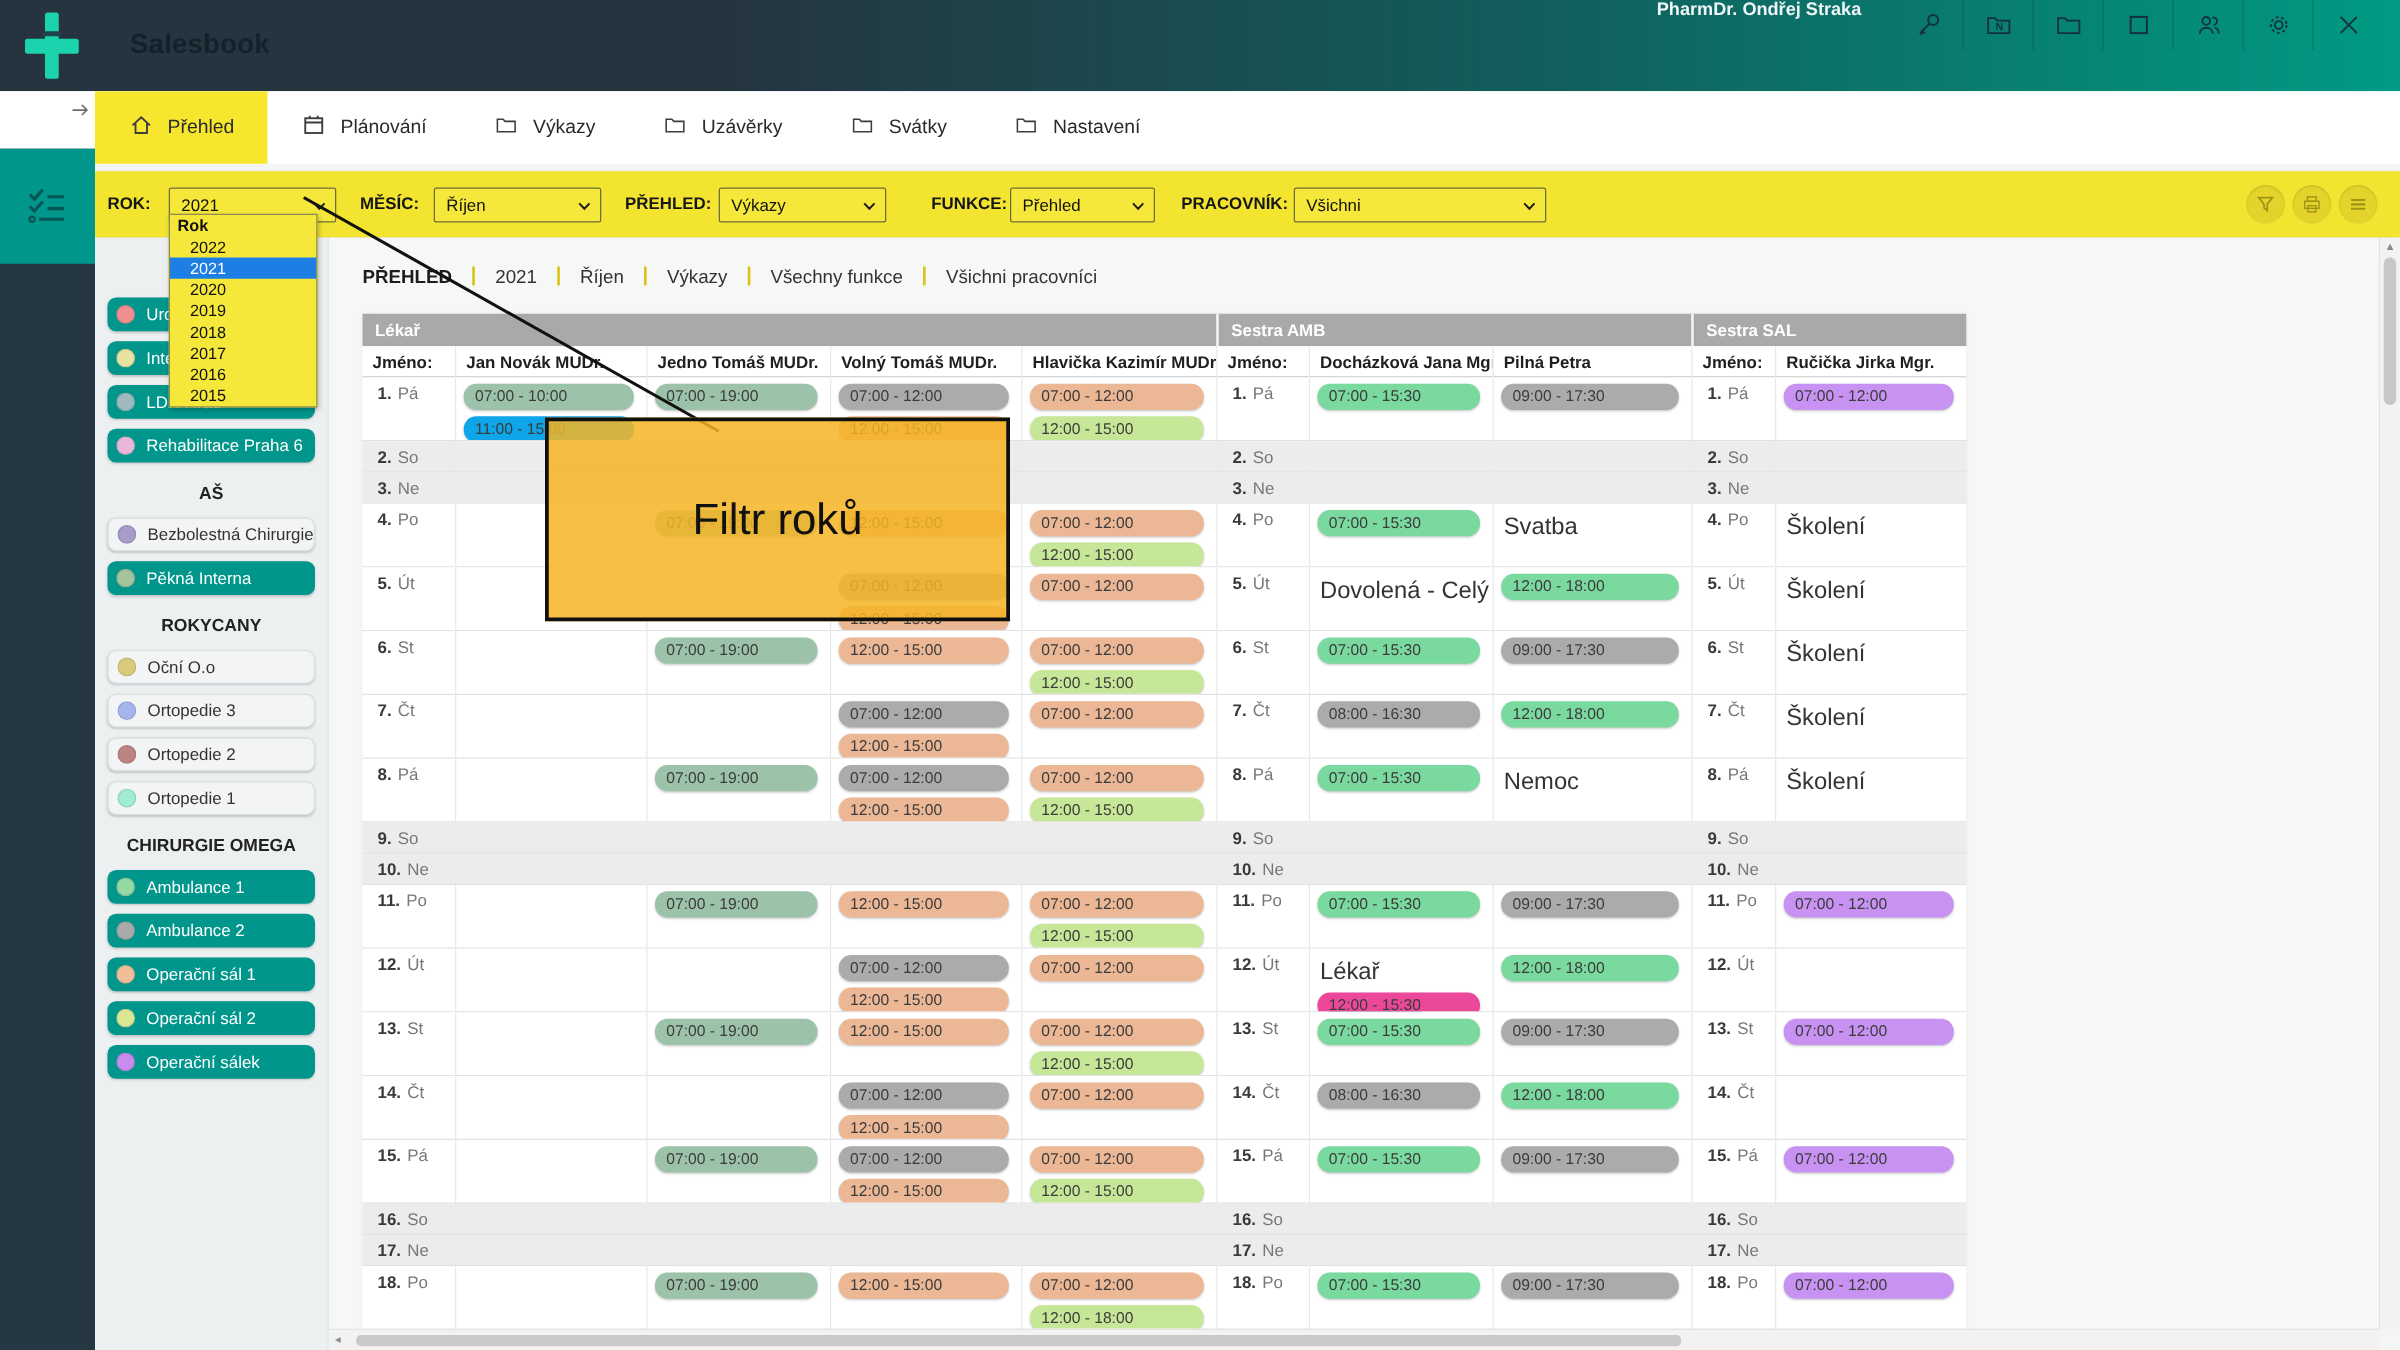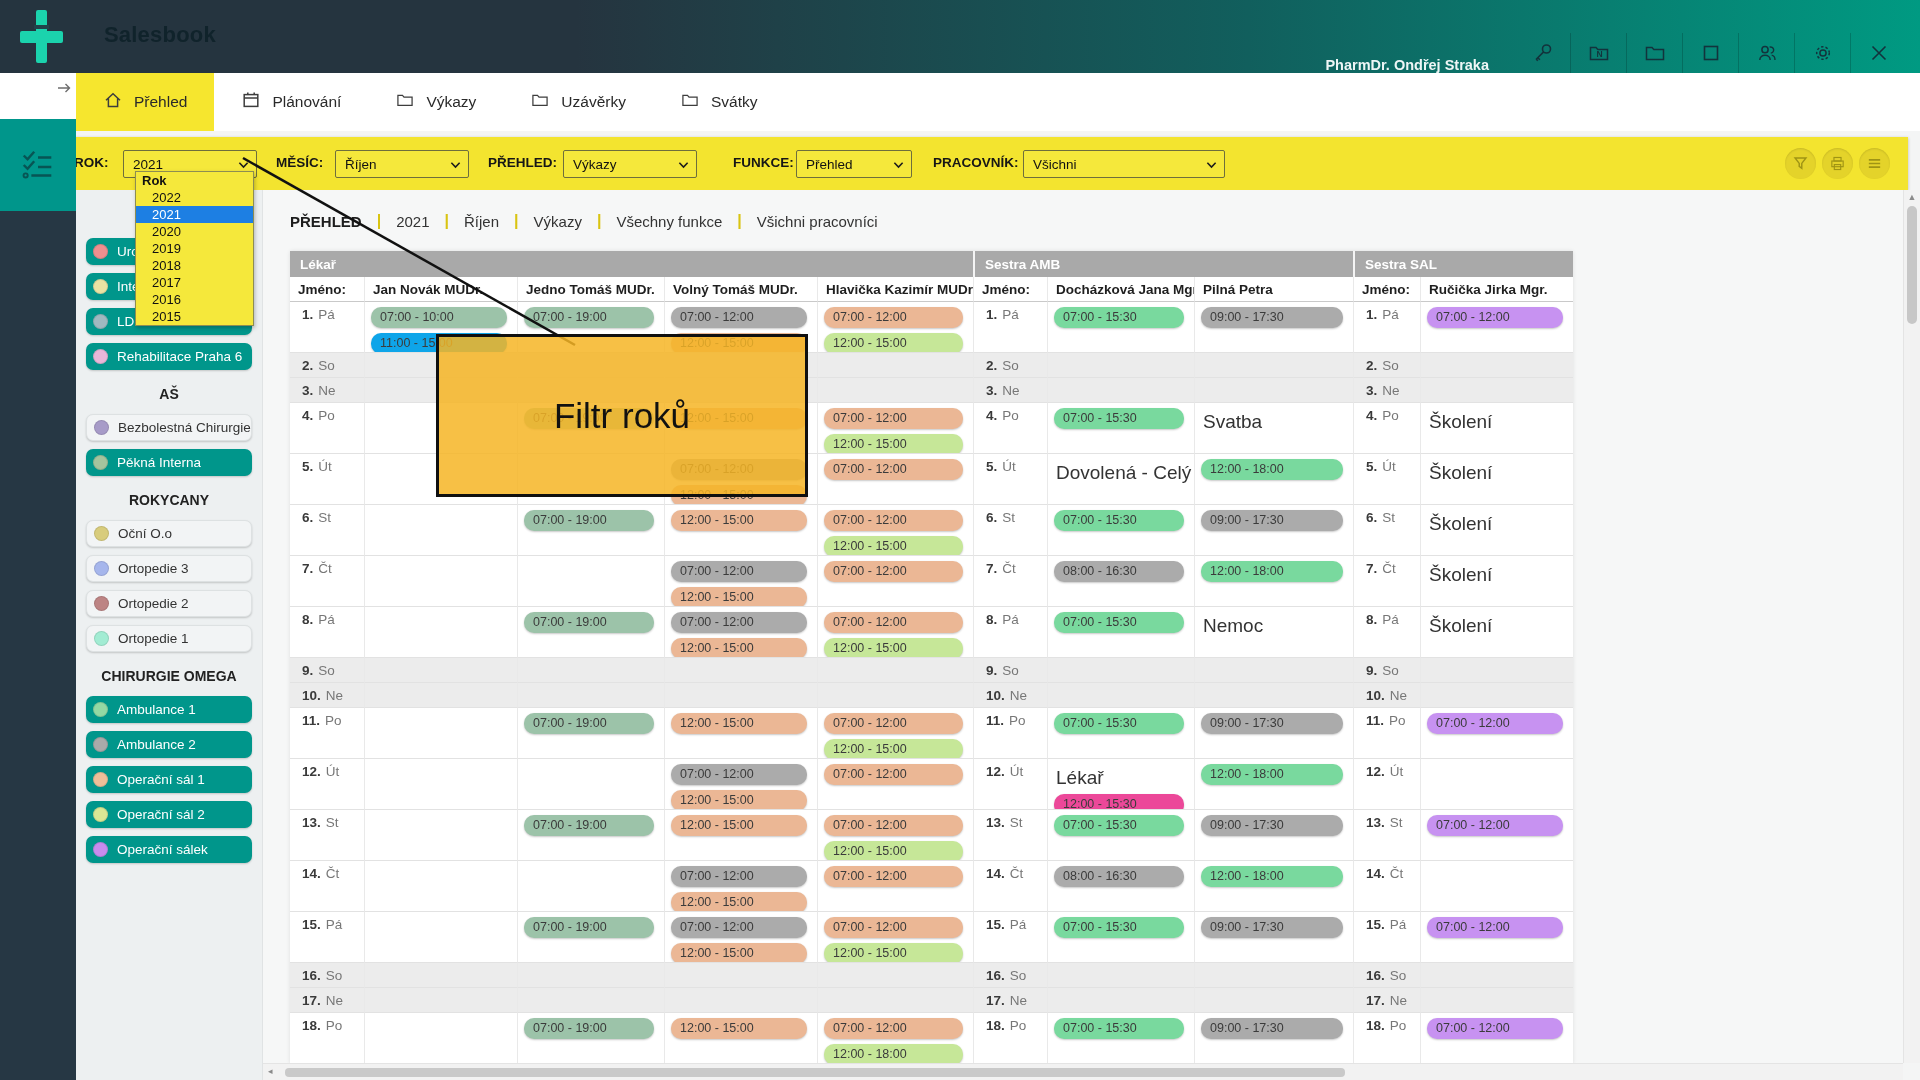--- a/index.html
+++ b/index.html
@@ -8,36 +8,36 @@
   .abs{position:absolute;}
 
   
   #header{left:0;top:0;width:1920px;height:73px;
     background:linear-gradient(to right,#25343f 0%,#25343f 30%,#115f5d 65%,#009a82 100%);}
   #logo{left:18px;top:10px;width:46px;height:53px;}
   #logo .v{position:absolute;left:18px;top:0;width:11px;height:53px;background:#1bd3ad;border-radius:2px;}
   #logo .h{position:absolute;left:2px;top:21px;width:43px;height:12px;background:#1bd3ad;border-radius:2px;}
   #logo .gap{position:absolute;left:16px;top:15px;width:15px;height:4px;background:#21424a;}
   #app-title{left:104px;top:22px;font-size:22px;font-weight:bold;color:#10232b;letter-spacing:.2px;}
-  #user-area{right:14px;top:0;height:73px;display:flex;align-items:flex-end;color:#13333c;}
+  #user-area{right:14px;top:0;height:73px;display:flex;align-items:flex-start;color:#13333c;}
   #user-name{color:#eef6f6;font-size:14.5px;margin-right:26px;font-weight:bold;}
   .winslot{width:55px;height:40px;display:flex;align-items:center;justify-content:center;color:#13333c;cursor:pointer;}
   .winslot+.winslot{border-left:1px solid rgba(0,0,0,.18);}
   .winslot svg{width:24px;height:24px;}
 
   
   #tabbar{left:0;top:73px;width:1920px;height:58px;background:#ffffff;display:flex;align-items:stretch;}
   #back-arrow{left:54px;top:78px;width:20px;height:20px;color:#6d6d6d;}
   #tabs{margin-left:76px;display:flex;}
   .tab{display:flex;align-items:center;gap:11px;padding:0 27px;font-size:15.5px;color:#2a2a2a;cursor:pointer;}
   .tab.active{background:#f6e62e;}
   .tab svg{width:20px;height:20px;color:#3d3d3d;}
 
   
-  #filterbar{left:64px;top:137px;width:1844px;height:53px;background:#f3e42f;box-shadow:0 1px 3px rgba(0,0,0,.25);}
+  #filterbar{left:76px;top:137px;width:1844px;height:53px;background:#f3e42f;box-shadow:0 1px 3px rgba(0,0,0,.25);}
   .flabel{position:absolute;top:18px;font-size:13.5px;font-weight:bold;color:#161616;}
   .fselect{position:absolute;top:13px;height:26px;background:#f5e83b;border:1px solid #6e6e3c;border-radius:2px;
     display:flex;align-items:center;justify-content:space-between;padding:0 7px 0 9px;font-size:13.5px;color:#111;cursor:pointer;}
   .fselect svg{width:11px;height:8px;}
   .fcircle{position:absolute;top:11px;width:31px;height:31px;border-radius:50%;background:#e4d32a;
     display:flex;align-items:center;justify-content:center;color:#9f9414;cursor:pointer;box-shadow:inset 0 1px 2px rgba(0,0,0,.12);}
   .fcircle svg{width:17px;height:17px;}
 
   
   #rail{left:0;top:119px;width:76px;height:961px;background:#263744;z-index:3;}
@@ -181,20 +181,26 @@
             <path d="M3.5 18.5 V6.5 h5.5 l1.8 2 h9.7 v10 z" fill="none" stroke="currentColor" stroke-width="1.5"></path>
           </svg></span>
         <span>Uzávěrky</span>
       </div>
       <div class="tab">
         <span><svg viewBox="0 0 24 24">
             <path d="M3.5 18.5 V6.5 h5.5 l1.8 2 h9.7 v10 z" fill="none" stroke="currentColor" stroke-width="1.5"></path>
           </svg></span>
         <span>Svátky</span>
       </div>
+      <div class="tab">
+        <span><svg viewBox="0 0 24 24">
+            <path d="M3.5 18.5 V6.5 h5.5 l1.8 2 h9.7 v10 z" fill="none" stroke="currentColor" stroke-width="1.5"></path>
+          </svg></span>
+        <span>Nastavení</span>
+      </div>
     </div>
   </div>
 <div id="back-arrow" class="abs"><svg viewBox="0 0 20 20">
       <path d="M4 10 h11 M11.5 6 L15.5 10 L11.5 14" fill="none" stroke="currentColor" stroke-width="1.4"></path>
     </svg></div>
 
 <div id="filterbar" class="abs">
     <div class="flabel" style="left: 10px;">ROK:</div>
     <div class="fselect" style="left: 59px; width: 116px;">
       <span>2021</span>

